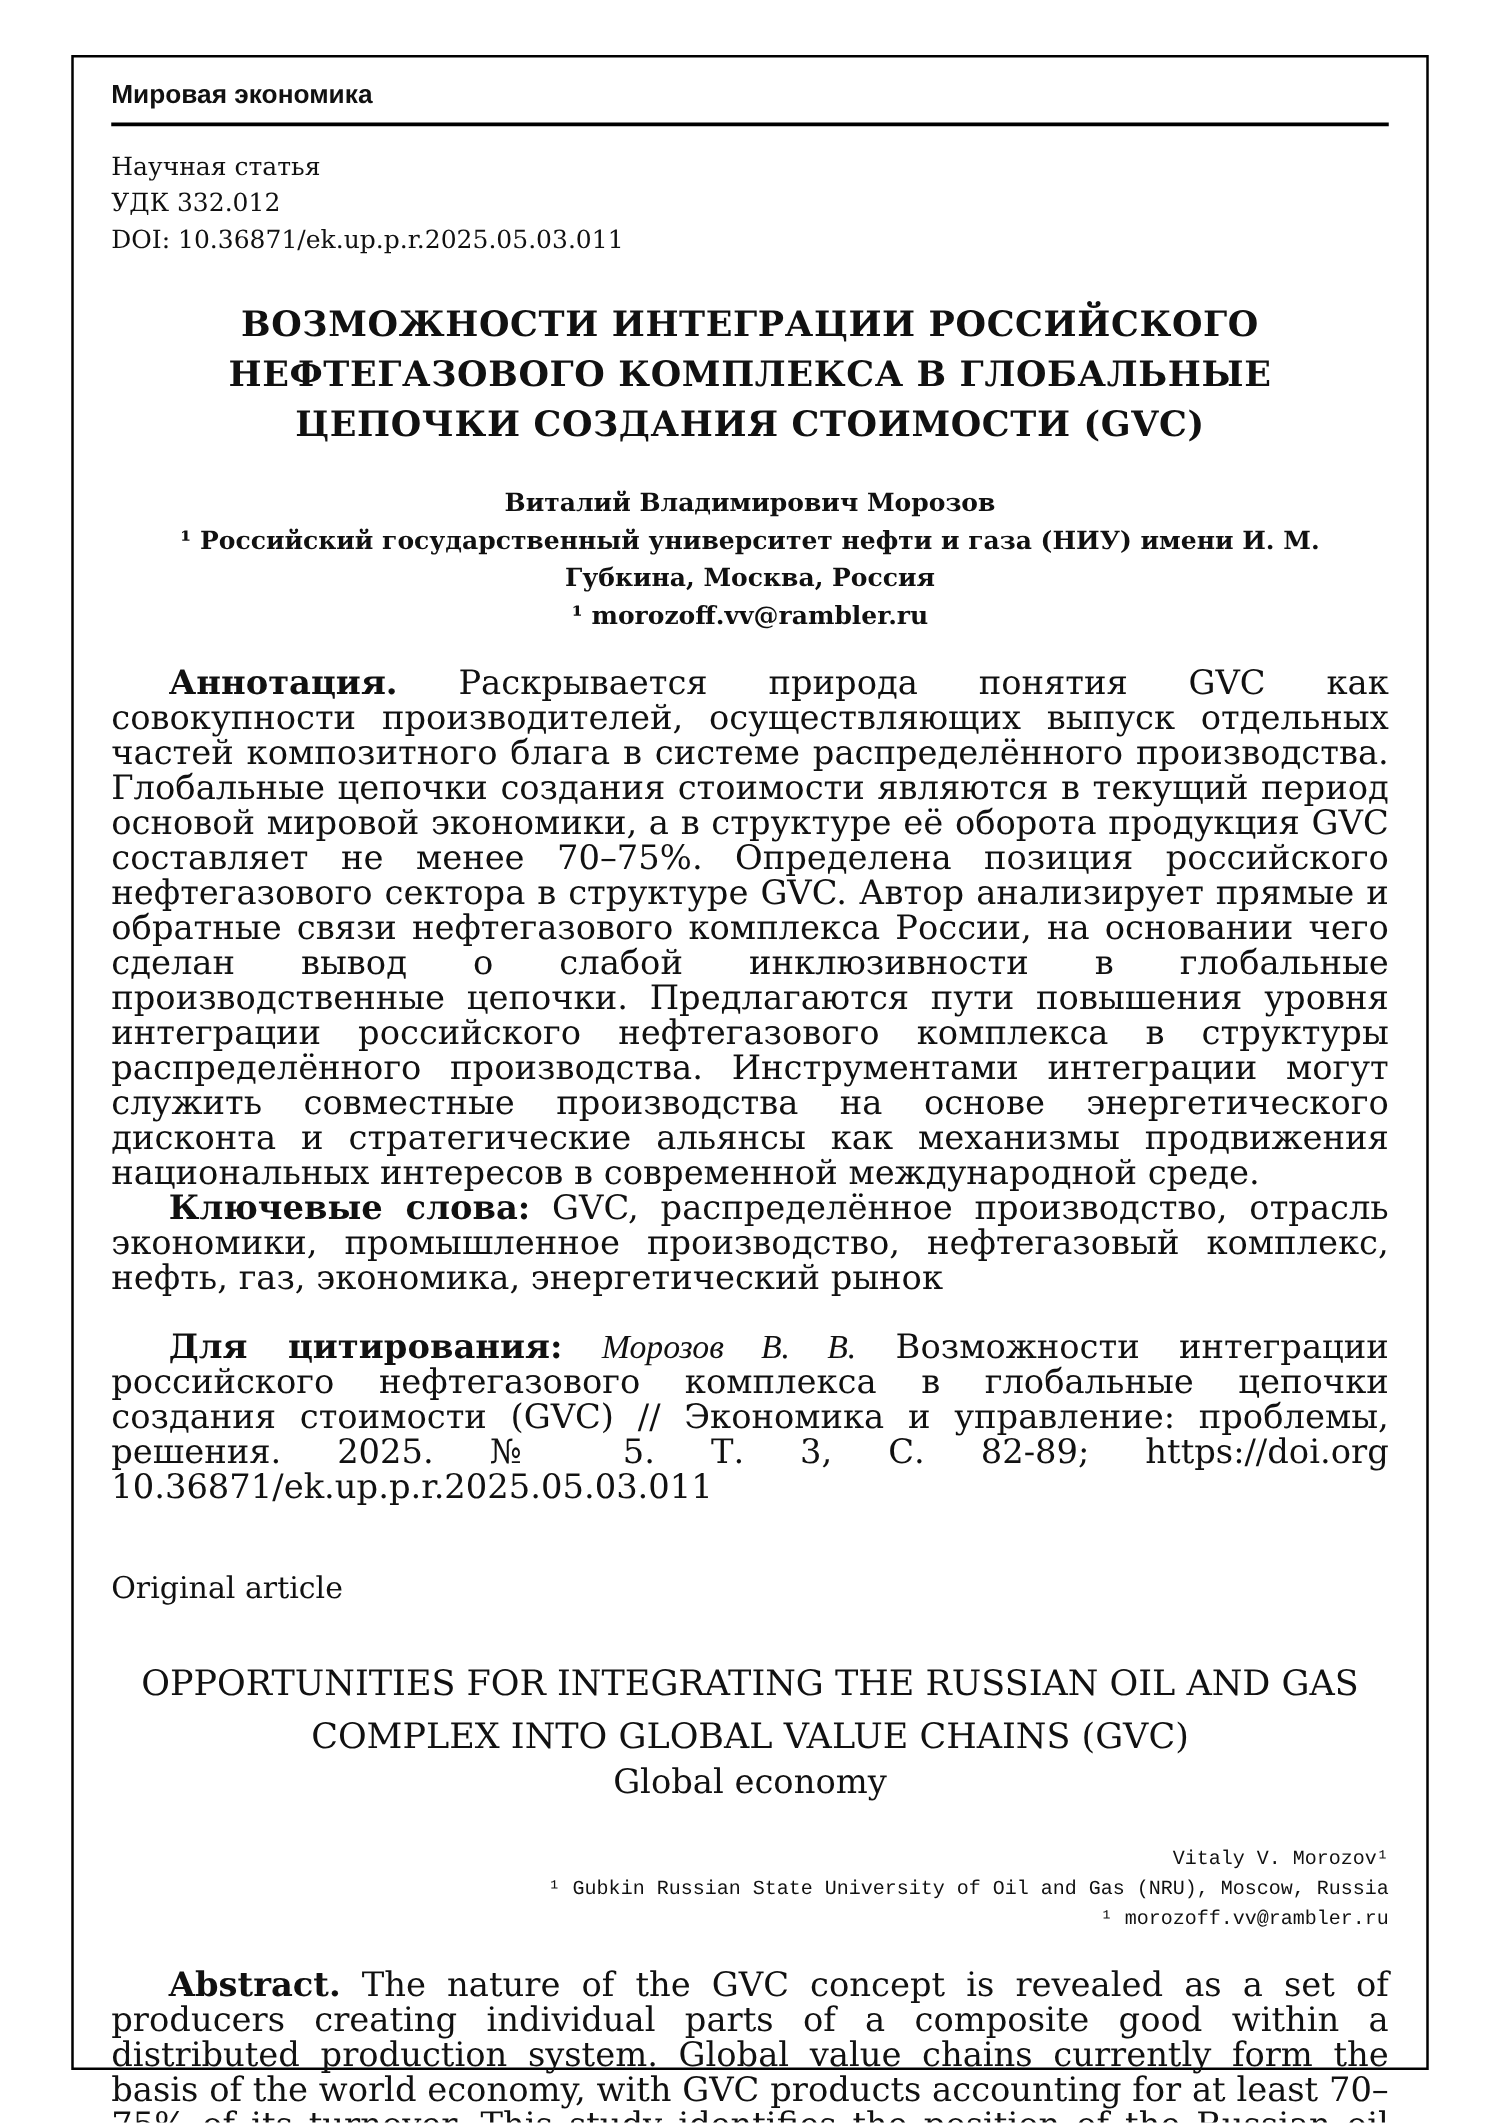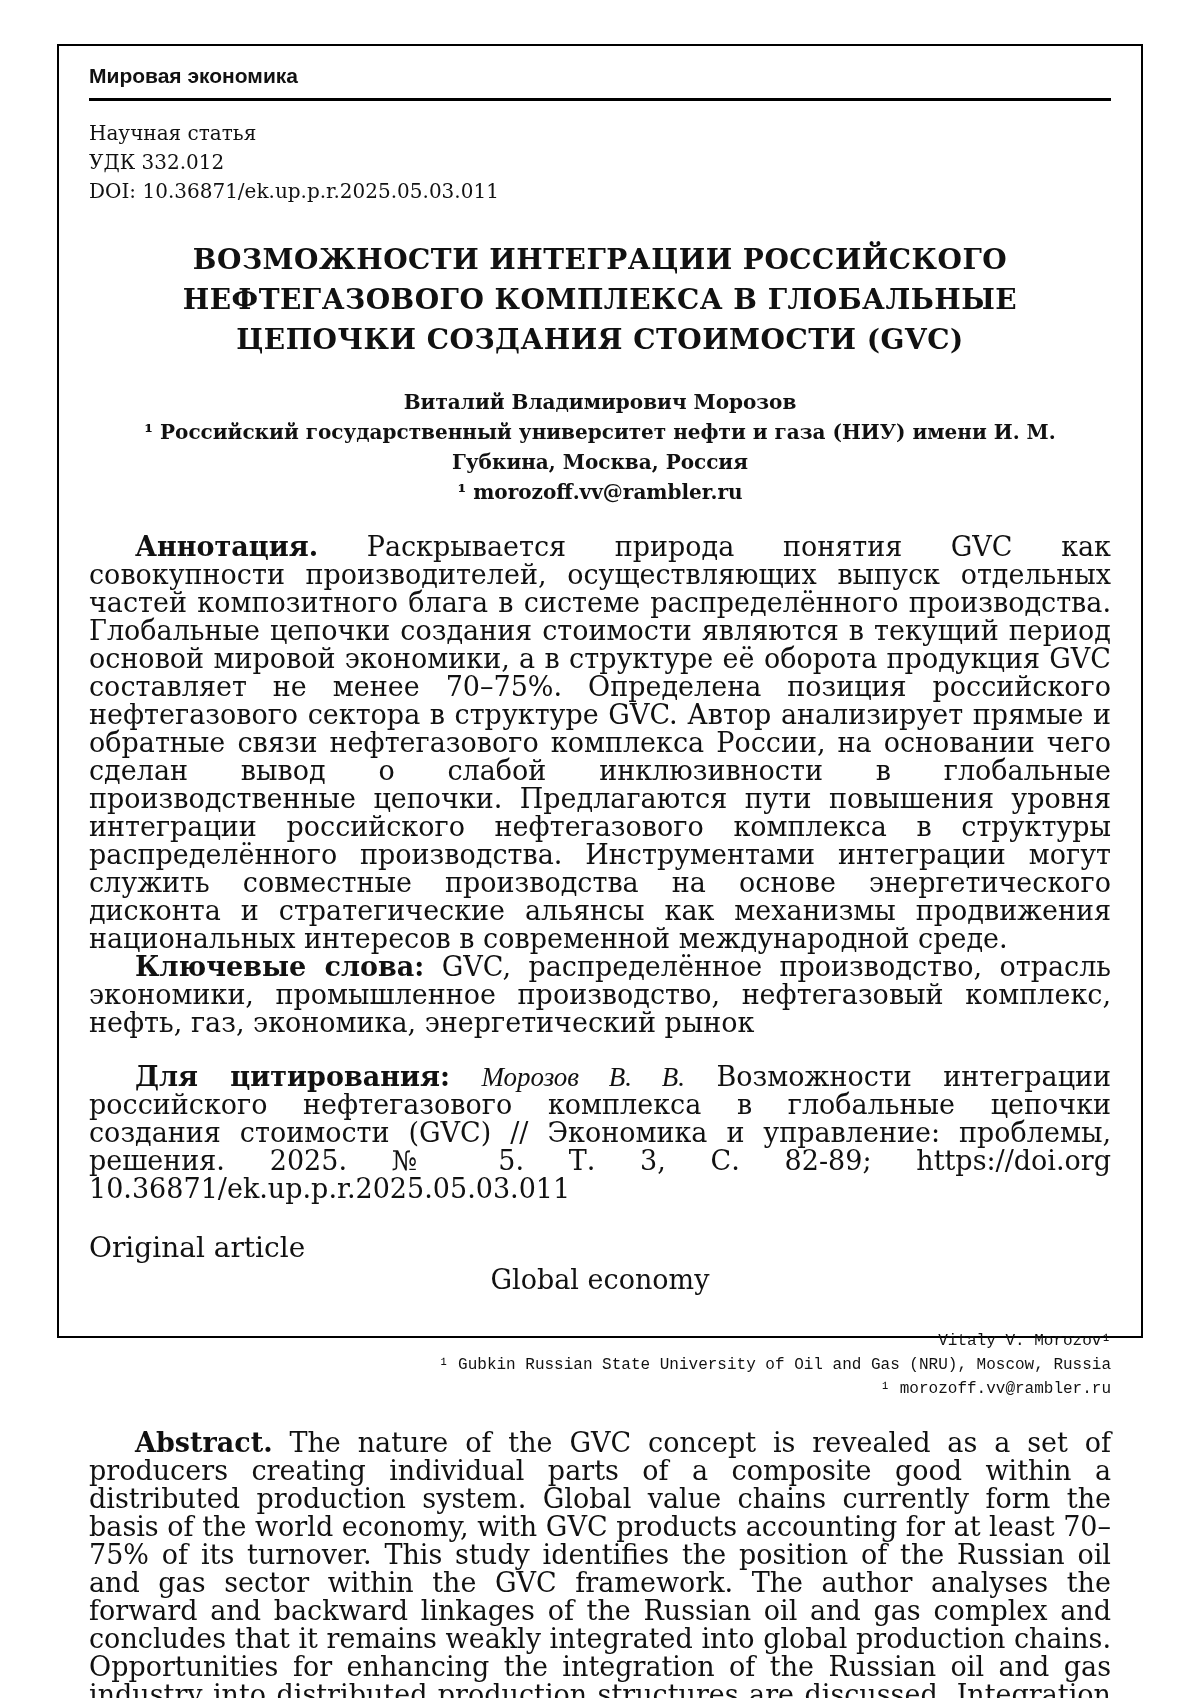--- a/index.html
+++ b/index.html
@@ -6,21 +6,21 @@
   html, body { background:#ffffff; }
   body {
     width:1200px; height:1698px;
     font-family:"DejaVu Serif", "Liberation Serif", serif;
     color:#111111;
     position:relative;
   }
   .frame {
     position:absolute;
     left:57px; top:44px;
-    width:1086px; height:1294px;
+    width:1086px; height:1612px;
     border:2px solid #000000;
     padding:16px 30px 26px 30px;
     display:flex; flex-direction:column;
   }
   .section-header {
     font-family:"Liberation Sans", "DejaVu Sans", sans-serif;
     font-weight:bold; font-size:21px;
     margin-top:2px;
   }
   .header-rule { border-bottom:3px solid #000; margin-top:10px; }
@@ -35,21 +35,21 @@
     margin-top:28px; text-align:center; font-weight:bold;
     font-size:20px; line-height:1.5;
     padding:0 20px;
   }
   p.body-par {
     font-size:27px; line-height:28px;
     text-align:justify; text-indent:46px;
   }
   .abstract-ru { margin-top:26px; }
   .citation { margin-top:26px; }
-  .original-article { margin-top:28px; font-size:28px; }
+  .original-article { margin-top:52px; font-size:24px; }
   .title-en {
     margin-top:42px;
     font-size:28px; font-weight:normal; text-align:center;
     line-height:1.5;
   }
   .section-en { text-align:center; font-size:27px; }
   .authors-en {
     margin-top:34px; text-align:right;
     font-size:16px; line-height:1.5;font-family:Liberation Mono, monospace;
   }
@@ -90,20 +90,21 @@
   </p>
 
   <p class="body-par citation">
     <b class="lbl">Для цитирования:</b>
     <i class="it">Морозов В. В.</i>
     <span>Возможности интеграции российского нефтегазового комплекса в глобальные цепочки создания стоимости (GVC) // Экономика и управление: проблемы, решения. 2025. № 5. Т. 3, С. 82-89; https://doi.org 10.36871/ek.up.p.r.2025.05.03.011</span>
   </p>
 
   <div class="original-article">Original article</div>
 
+  <h2 class="title-en">OPPORTUNITIES FOR INTEGRATING THE RUSSIAN OIL AND GAS COMPLEX INTO GLOBAL VALUE CHAINS (GVC)</h2>
 
   <div class="section-en">Global economy</div>
 
   <div class="authors-en">
     <div>Vitaly V. Morozov¹</div>
     <div>¹ Gubkin Russian State University of Oil and Gas (NRU), Moscow, Russia</div>
     <div>¹ morozoff.vv@rambler.ru</div>
   </div>
 
   <p class="body-par abstract-en">

